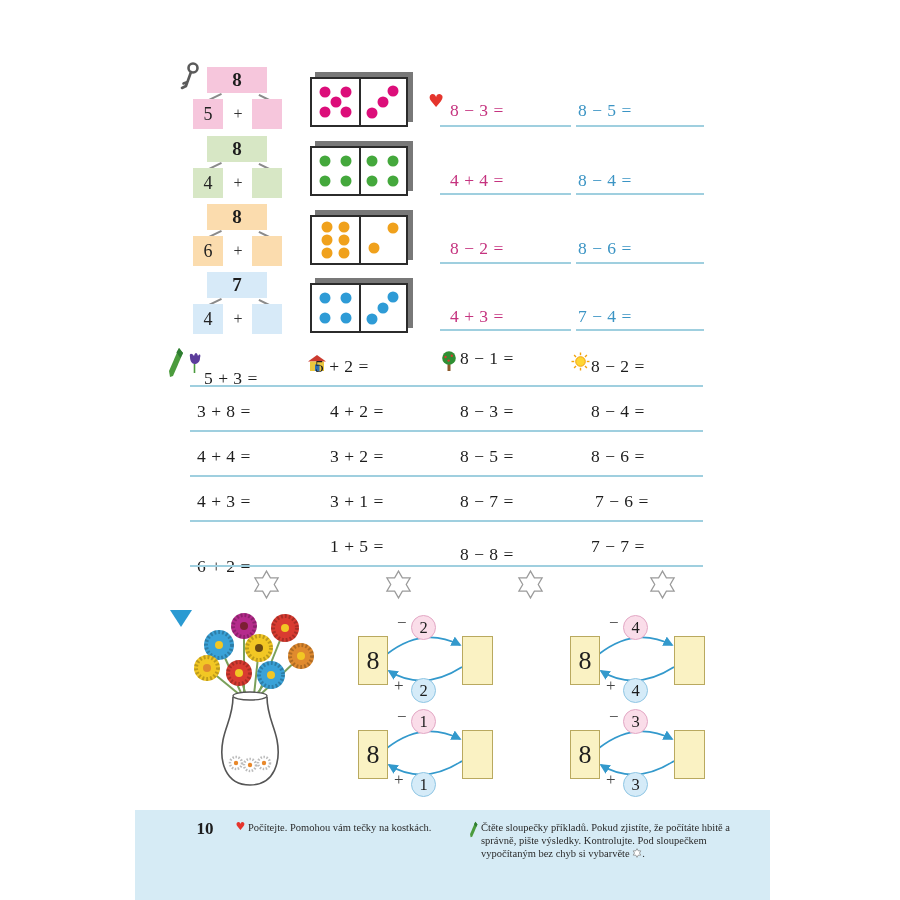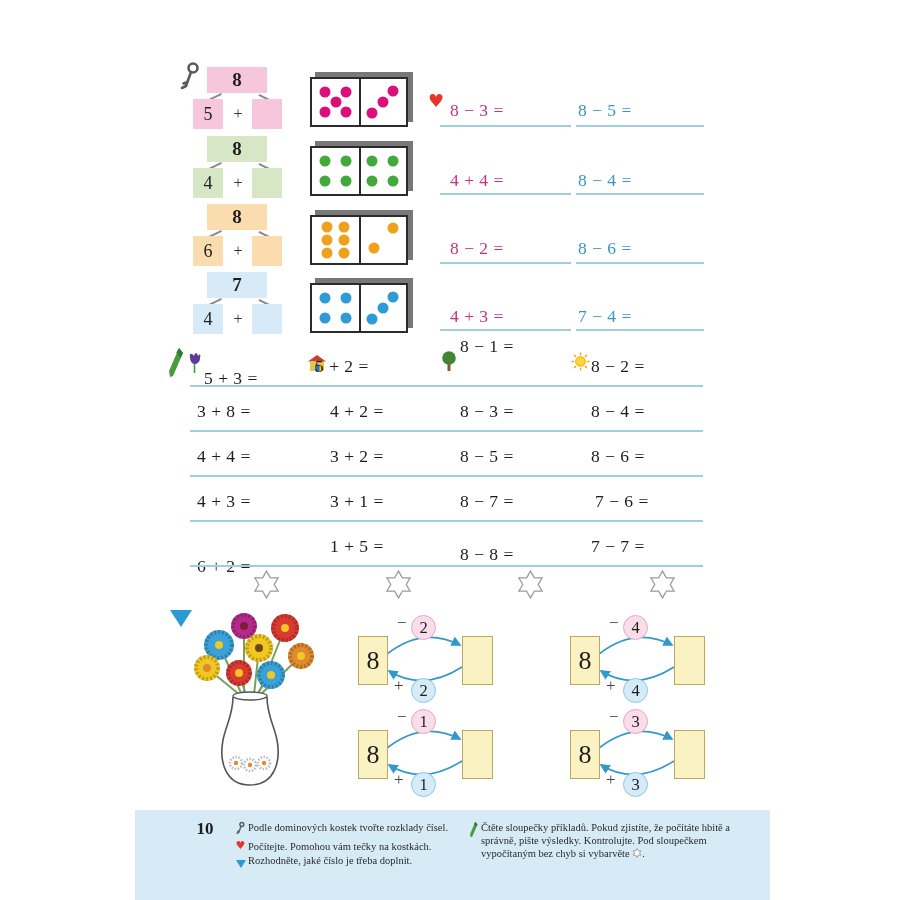--- a/index.html
+++ b/index.html
@@ -235,21 +235,21 @@
           <line x1="14" y1="5" x2="15.9" y2="3.1"></line>
         <line x1="5" y1="14" x2="3.1" y2="15.9"></line>
           <line x1="14" y1="14" x2="15.9" y2="15.9"></line>
       </g>
       <circle cx="9.5" cy="9.5" r="4.8" fill="#ffd633" stroke="#f2a20d" stroke-width="1"></circle>
     </svg>
   </span>
 
   <div class="cell" style="left:204px;top:368px">5 + 3 =</div>
   <div class="cell" style="left:315px;top:356px">5 + 2 =</div>
-  <div class="cell" style="left:460px;top:336px">8 − 1 =</div>
+  <div class="cell" style="left:460px;top:348px">8 − 1 =</div>
   <div class="cell" style="left:591px;top:356px">8 − 2 =</div>
   <div class="uline" style="left:190px;top:385px;width:513px"></div>
 
   <div class="cell" style="left:197px;top:401px">3 + 8 =</div>
   <div class="cell" style="left:330px;top:401px">4 + 2 =</div>
   <div class="cell" style="left:460px;top:401px">8 − 3 =</div>
   <div class="cell" style="left:591px;top:401px">8 − 4 =</div>
   <div class="uline" style="left:190px;top:430px;width:513px"></div>
 
   <div class="cell" style="left:197px;top:446px">4 + 4 =</div>
@@ -430,35 +430,22 @@
     <div class="m-op m-op-plus">+</div>
     <div class="m-circle m-plus-circle">3</div>
     <div class="m-box m-out"></div>
   </div>
 
   <div class="footer-band"></div>
   <div class="page-num">10</div>
 
   <div class="f-left">
     <div class="f-row">
-      <span class="f-icon">
-        <svg width="10" height="14" viewBox="0 0 22 32">
-            <circle cx="13" cy="8" r="4.5" fill="none" stroke="#5a5a5a" stroke-width="3.2"></circle>
-            <path d="M11,12 L6,26 M6,26 L2,28 M7.5,22 L3.5,23.5" stroke="#5a5a5a" stroke-width="3.2" fill="none" stroke-linecap="round"></path>
-          </svg>
-      </span>
-      <span class="f-text">Podle dominových kostek tvořte rozklady čísel.</span>
-    </div>
-    <div class="f-row">
       <span class="f-icon heart-sm">♥</span>
       <span class="f-text">Počítejte. Pomohou vám tečky na kostkách.</span>
-    </div>
-    <div class="f-row">
-      <span class="f-icon"><span class="tri-sm"></span></span>
-      <span class="f-text">Rozhodněte, jaké číslo je třeba doplnit.</span>
     </div>
   </div>
 
   <div class="f-right">
     <span class="f-icon">
       <svg width="9" height="17" viewBox="0 0 17 31">
           <path d="M12,1 L16,6 L6,29 L3,30 L2,24 Z" fill="#4b9b3d"></path>
           <path d="M12,1 L16,6 L13.4,11 L9.4,5.5 Z" fill="#2e7d32"></path>
         </svg>
     </span>

